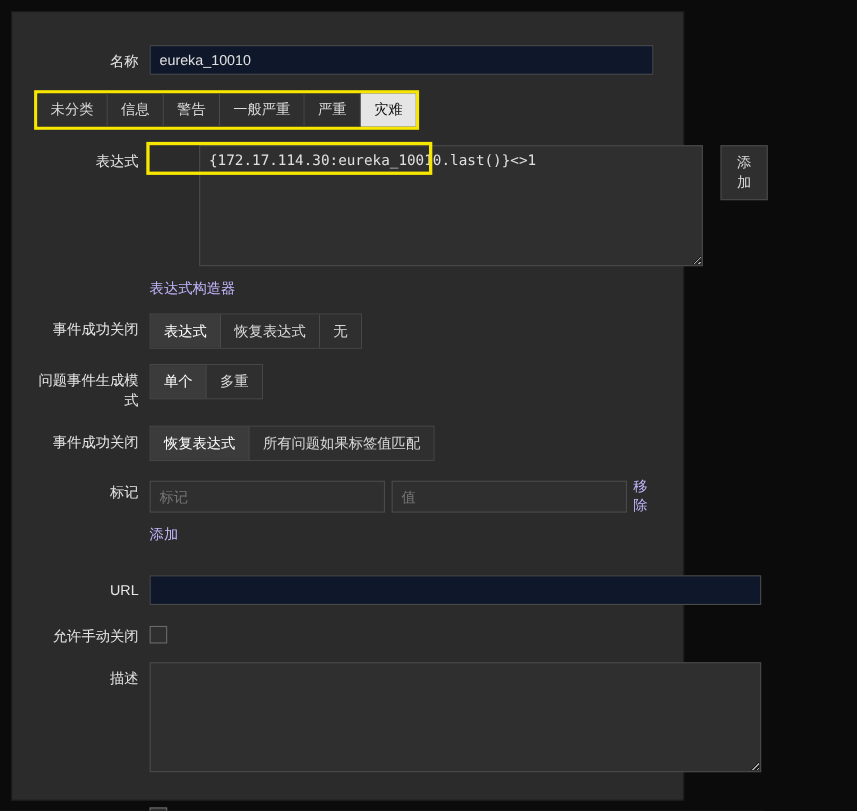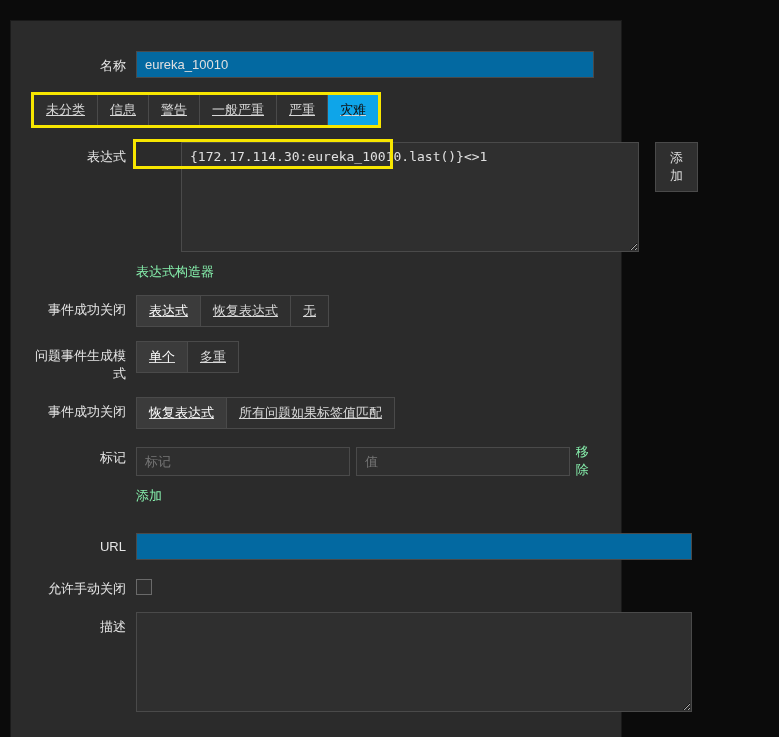--- a/index.html
+++ b/index.html
@@ -10,68 +10,66 @@
     font-size: 13px;
     color: #d9d9d9;
     padding: 10px;
   }
   .panel {
     background: #2b2b2b;
     border: 1px solid #1a1a1a;
     width: 612px;
     height: 718px;
     padding: 30px 20px 20px 20px;
-    margin-top: 10px;
   }
   .row {
     display: flex;
     align-items: flex-start;
     margin-bottom: 14px;
   }
   .label-col {
     width: 105px;
     text-align: right;
     padding-right: 10px;
     padding-top: 6px;
     font-size: 13px;
     color: #e6e6e6;
     flex-shrink: 0;
   }
   .field-col {
     flex: 1;
   }
   .text-input {
-    background: #0369a1;
+    background: #0f172a;
     border: 1px solid #4a4a4a;
     color: #e0e0e0;
     padding: 5px 8px;
     font-size: 13px;
     width: 458px;
   }
   .seg-group {
     display: inline-flex;
     border: 1px solid #4a4a4a;
-    text-decoration: underline;
   }
   .seg-btn {
     background: #2f2f2f;
     color: #d9d9d9;
     border: none;
     border-right: 1px solid #4a4a4a;
     padding: 6px 12px;
     font-size: 13px;
     cursor: pointer;
   }
   .seg-btn:last-child { border-right: none; }
   .seg-btn.active {
     background: #3b3b3b;
     color: #fff;
   }
   .seg-btn.danger-active {
-    background: #0ea5e9;
+    background: #e5e5e5;
     color: #111;
   }
   .hl-yellow {
     border: 3px solid #f7e600;
   }
   .expr-wrap {
     display: flex;
     align-items: flex-start;
   }
   .expr-textarea {
@@ -87,21 +85,21 @@
   }
   .btn {
     background: #2f2f2f;
     border: 1px solid #4a4a4a;
     color: #d9d9d9;
     padding: 6px 14px;
     font-size: 13px;
     cursor: pointer;
   }
   .link {
-    color: #86efac;
+    color: #c4b5fd;
     text-decoration: none;
     cursor: pointer;
     font-size: 13px;
   }
   .sublink-row {
     margin-top: 8px;
   }
   .tag-row {
     display: flex;
     gap: 6px;

